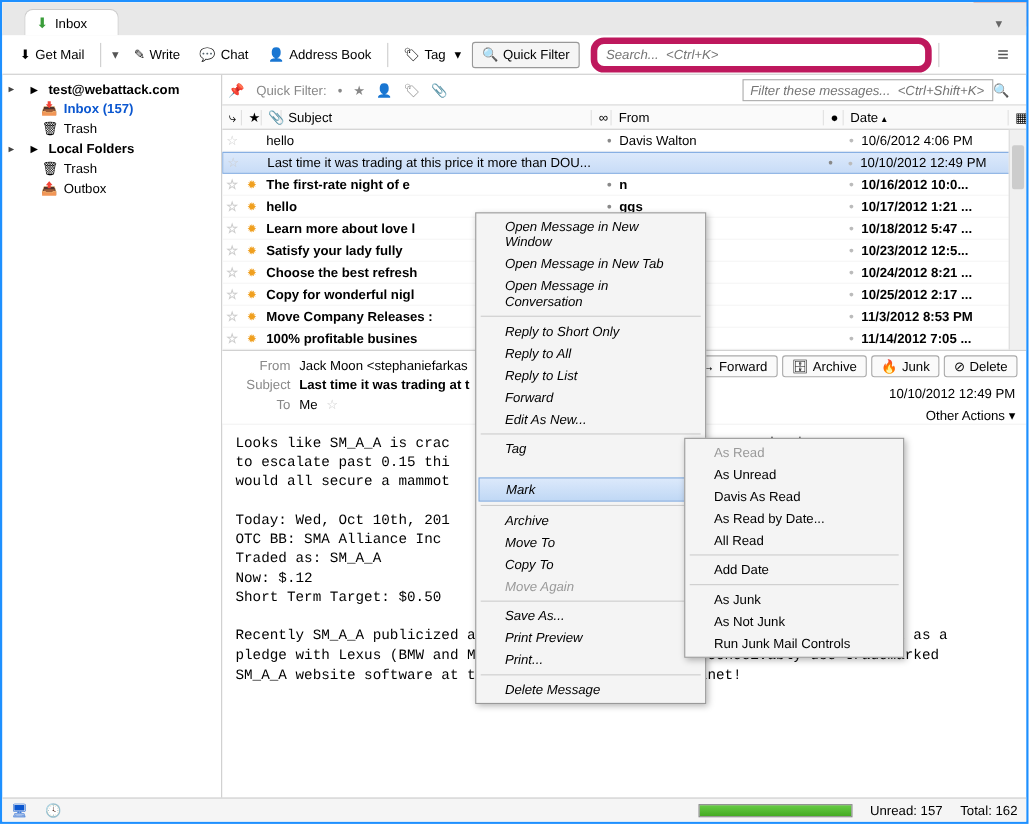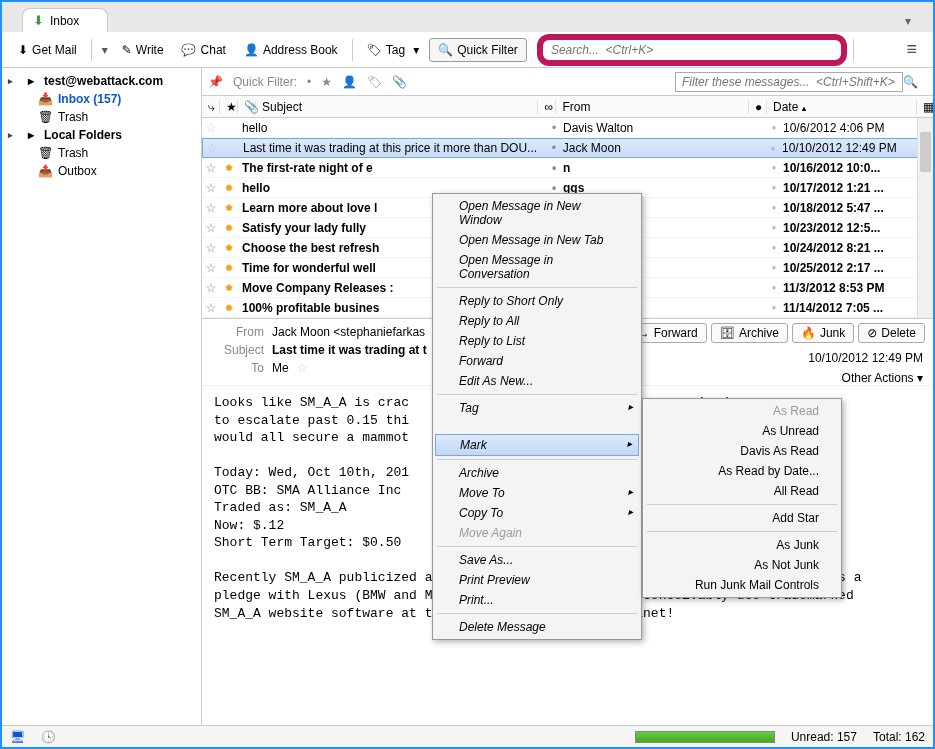--- a/index.html
+++ b/index.html
@@ -220,21 +220,20 @@
           <span class="corr">•</span>
           <span class="from">Davis Walton</span>
           <span class="junk">●</span>
           <span class="date">10/6/2012 4:06 PM</span>
         </div>
         <div class="row sel">
           <span class="star">☆</span>
           <span class="ind"></span>
           <span class="subj">Last time it was trading at this price it more than DOU...</span>
           <span class="corr">•</span>
-          <span class="from">Jack Moon</span>
           <span class="junk">●</span>
           <span class="date">10/10/2012 12:49 PM</span>
         </div>
         <div class="row unread">
           <span class="star">☆</span>
           <span class="ind">✹</span>
           <span class="subj">The first-rate night of e</span>
           <span class="corr">•</span>
           <span class="from">n</span>
           <span class="junk">●</span>
@@ -272,21 +271,21 @@
           <span class="ind">✹</span>
           <span class="subj">Choose the best refresh</span>
           <span class="corr">•</span>
           <span class="from">Benton</span>
           <span class="junk">●</span>
           <span class="date">10/24/2012 8:21 ...</span>
         </div>
         <div class="row unread">
           <span class="star">☆</span>
           <span class="ind">✹</span>
-          <span class="subj">Time for wonderful well</span>
+          <span class="subj">Copy for wonderful nigl</span>
           <span class="corr">•</span>
           <span class="from">arrett</span>
           <span class="junk">●</span>
           <span class="date">10/25/2012 2:17 ...</span>
         </div>
         <div class="row unread">
           <span class="star">☆</span>
           <span class="ind">✹</span>
           <span class="subj">Move Company Releases :</span>
           <span class="corr">•</span>
@@ -393,25 +392,25 @@
     <div class="mi sub">Copy To</div>
     <div class="mi dis">Move Again</div>
     <div class="msep"></div>
     <div class="mi">Save As...</div>
     <div class="mi">Print Preview</div>
     <div class="mi">Print...</div>
     <div class="msep"></div>
     <div class="mi">Delete Message</div>
   </div>
 
-<div class="ctx" id="ctx-mark" style="left:640px; top:396px; width:180px;text-align:right;">
+<div class="ctx" id="ctx-mark" style="left:620px; top:396px; width:180px;">
     <div class="mi dis">As Read</div>
     <div class="mi">As Unread</div>
     <div class="mi">Davis As Read</div>
     <div class="mi">As Read by Date...</div>
     <div class="mi">All Read</div>
     <div class="msep"></div>
-    <div class="mi">Add Star</div>
+    <div class="mi">Add Date</div>
     <div class="msep"></div>
     <div class="mi">As Junk</div>
     <div class="mi">As Not Junk</div>
     <div class="mi">Run Junk Mail Controls</div>
   </div>
 
 </body></html>

